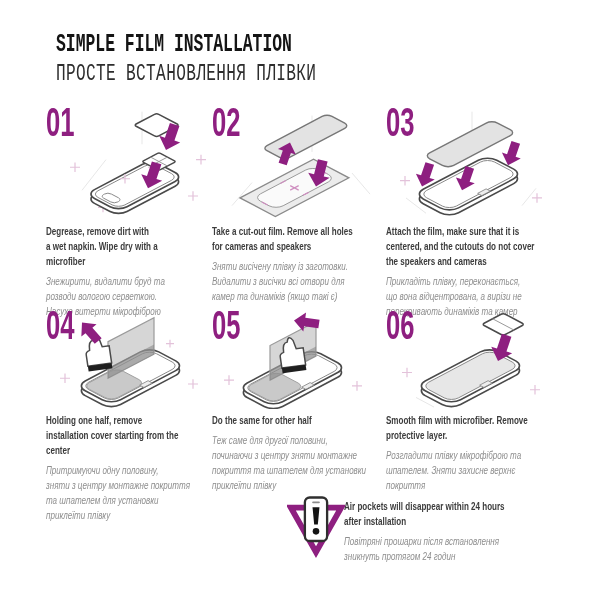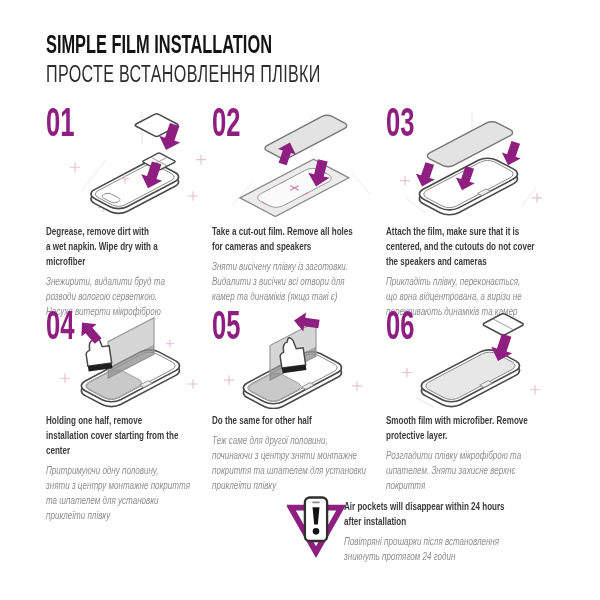--- a/index.html
+++ b/index.html
@@ -1,20 +1,20 @@
 <!DOCTYPE html>
 <html><head>
 <meta charset="utf-8">
 <style>
   html,body { margin:0; padding:0; background:#ffffff; }
   .sheet {
     position:relative; width:600px; height:600px; background:#ffffff;
     font-family:"Liberation Sans", sans-serif; overflow:hidden;
   }
-  .title { position:absolute; left:46px; top:30px; }
+  .title { position:absolute; left:56px; top:30px;font-family:Liberation Mono, monospace; }
   .t1 { display:block; white-space:nowrap; font-size:26px; font-weight:bold; color:#141414;
         transform:scaleX(0.63); transform-origin:0 0; line-height:1.12; }
   .t2 { display:block; white-space:nowrap; font-size:23px; font-weight:400; color:#2d2d2d;
         transform:scaleX(0.70); transform-origin:0 0; letter-spacing:0.5px; margin-top:3px; line-height:1.1; }
   .step { position:absolute; width:180px; }
   .s1 { left:46px;  top:102px; } .s2 { left:212px; top:102px; } .s3 { left:386px; top:102px; }
   .s4 { left:46px;  top:305px; } .s5 { left:212px; top:305px; } .s6 { left:386px; top:305px; }
   .num { position:absolute; left:0; top:0; font-size:40px; font-weight:bold; color:#8e1f80;
          transform:scaleX(0.64); transform-origin:0 0; line-height:1; white-space:nowrap; }
   .illus { position:absolute; left:0; top:4px; }

